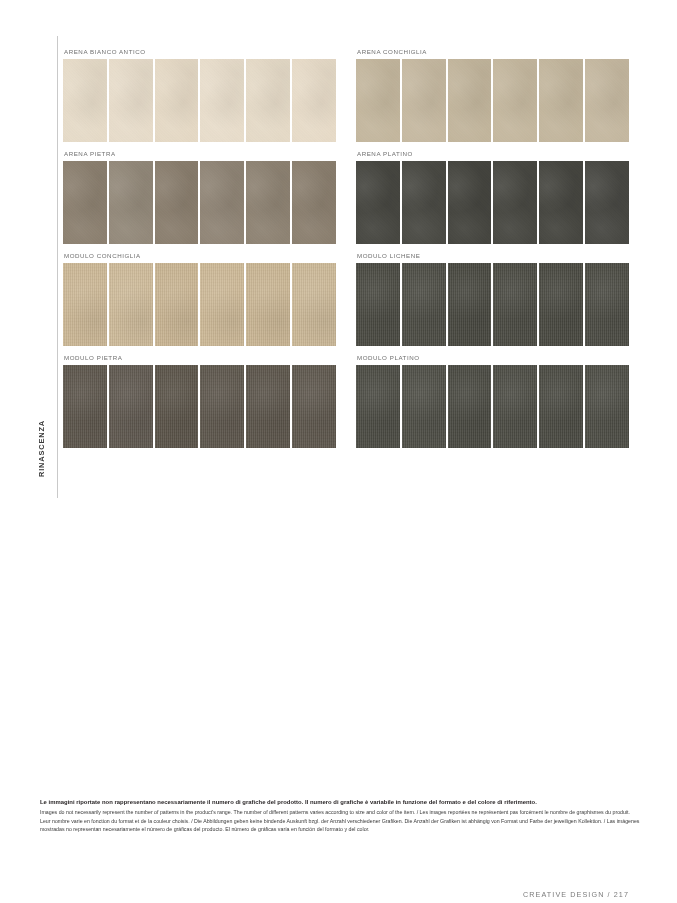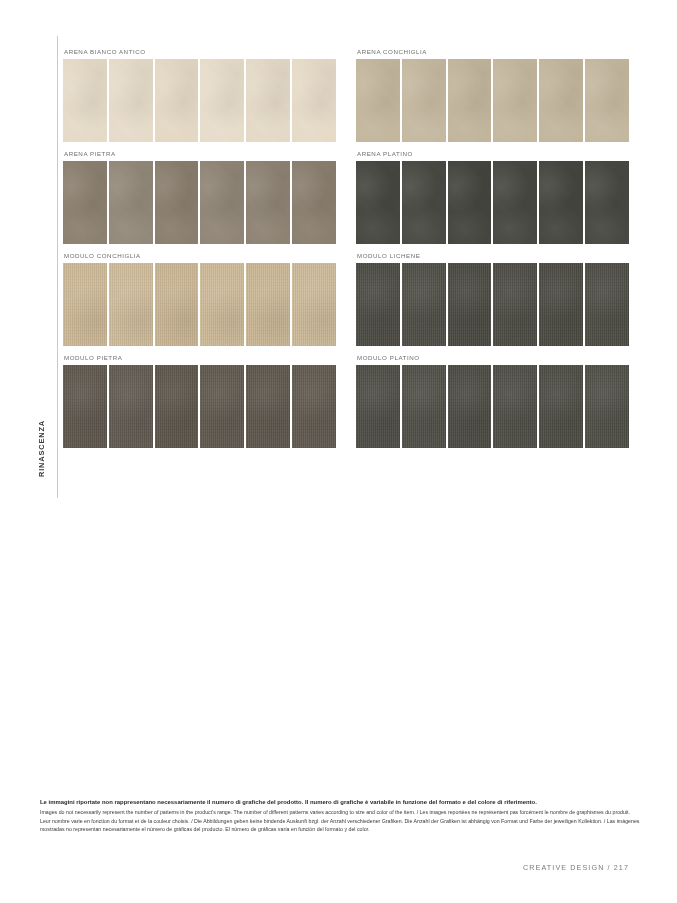--- a/index.html
+++ b/index.html
@@ -140,21 +140,21 @@
   }
   #footer-note .note-body {
     font-size: 5.25px;
     line-height: 1.62;
     color: #3a3a3a;
     margin: 0;
   }
   #page-footer {
     position: absolute;
     right: 48px;
-    top: 863px;
+    top: 890px;
     font-size: 7.2px;
     letter-spacing: 1.1px;
     color: #7b7b7b;
     white-space: nowrap;
   }
 </style>
 </head>
 <body>
 
 <div id="side-tab">

